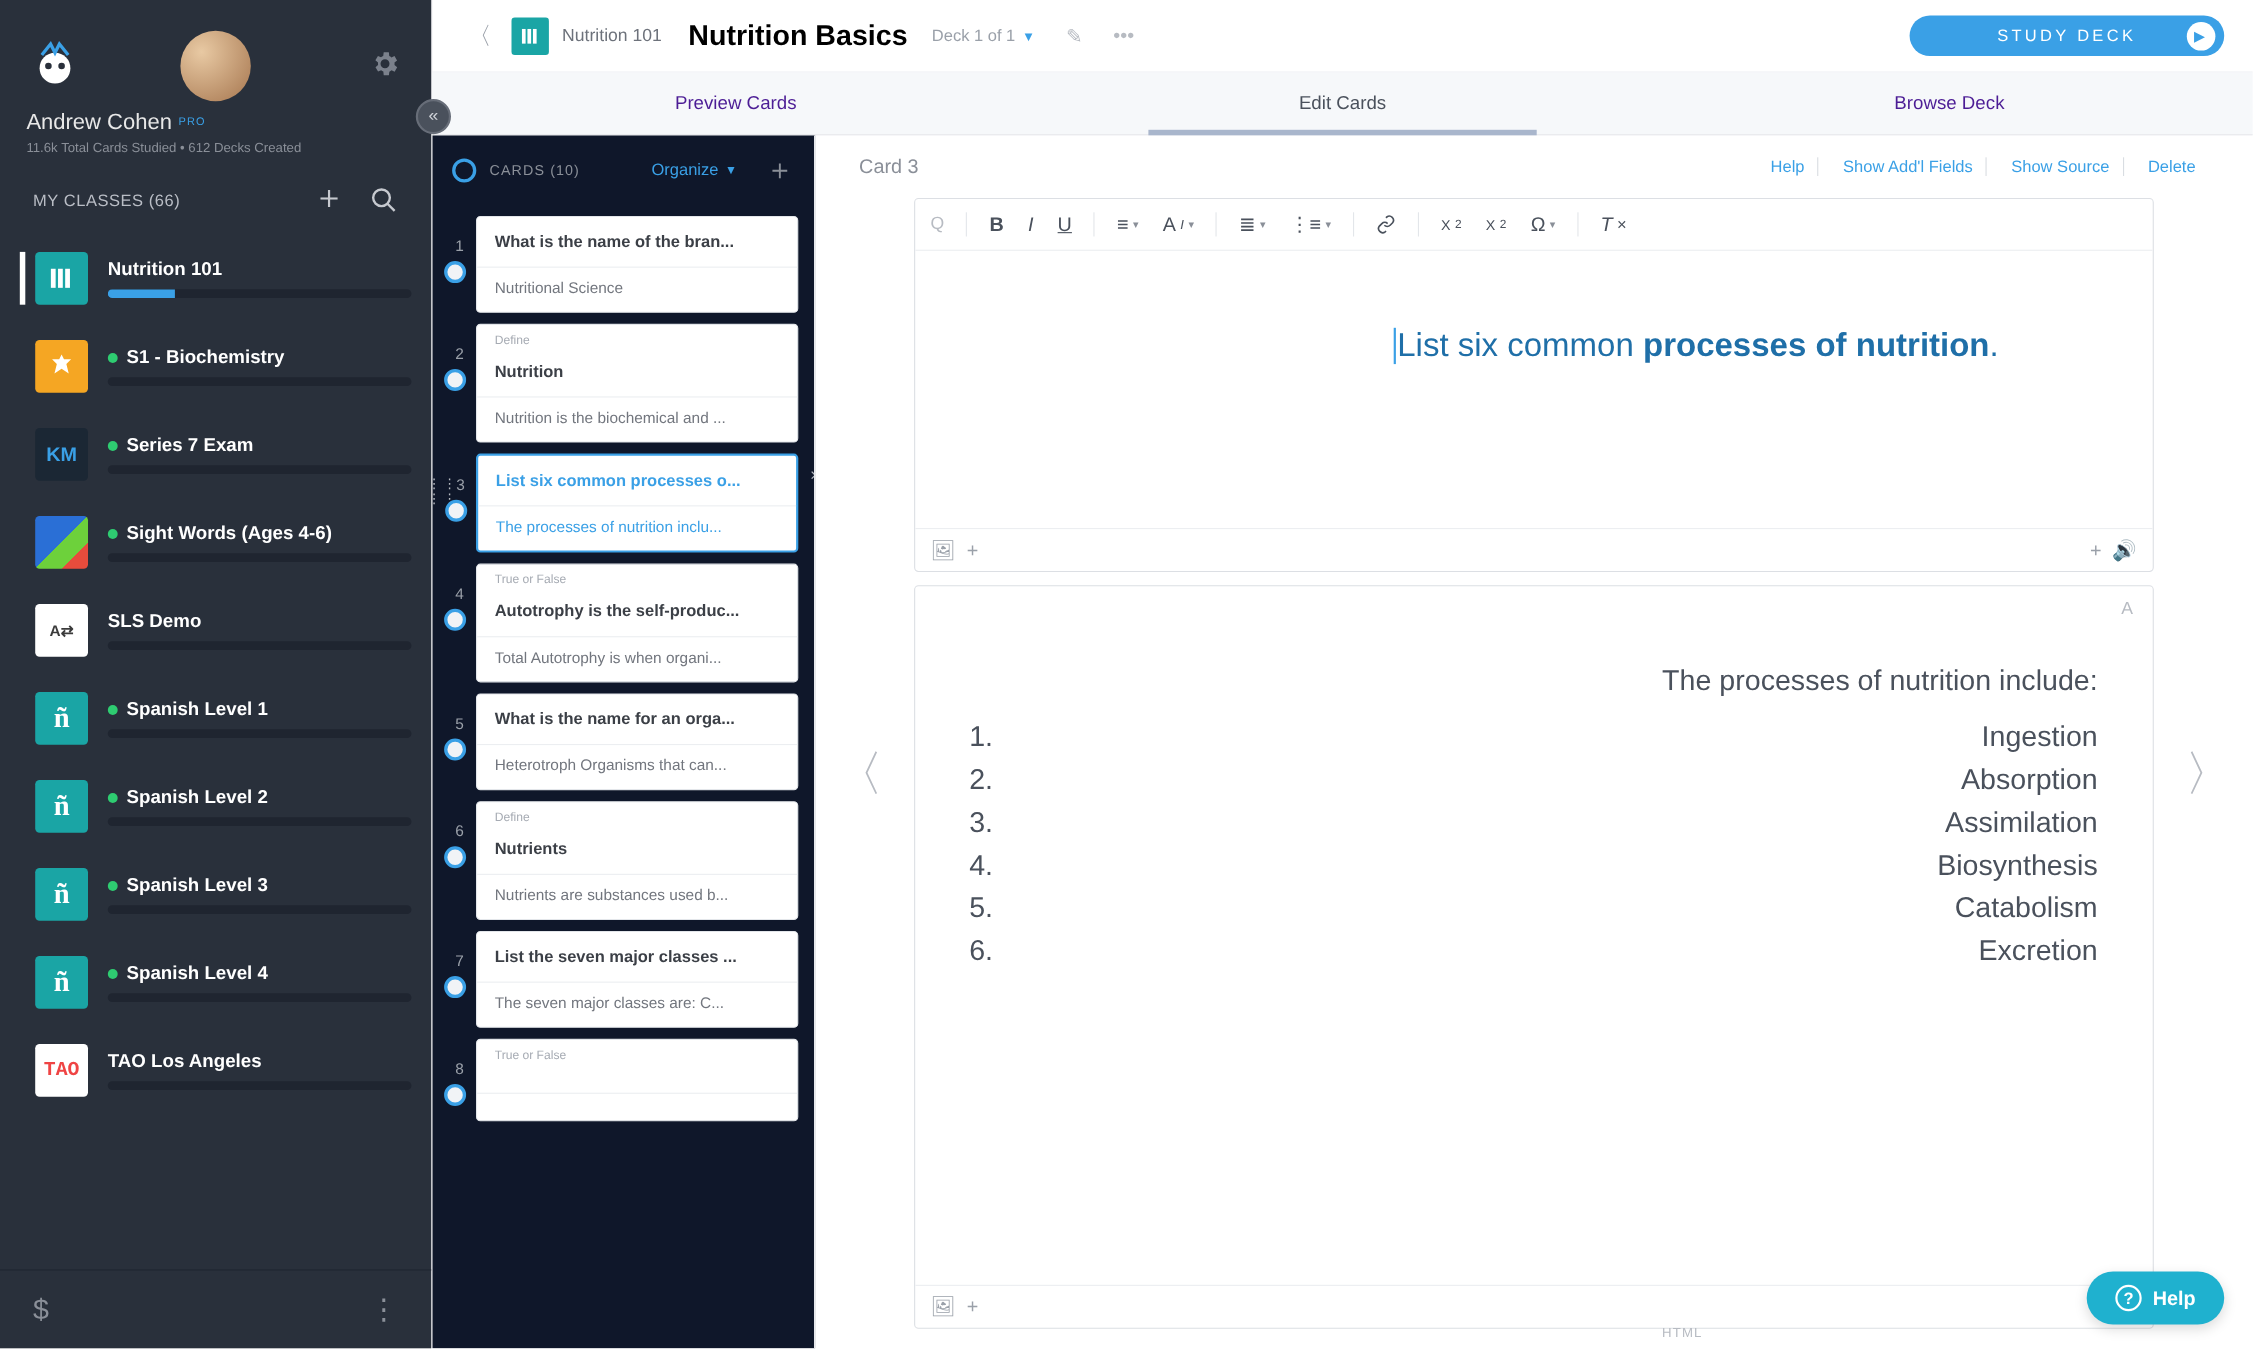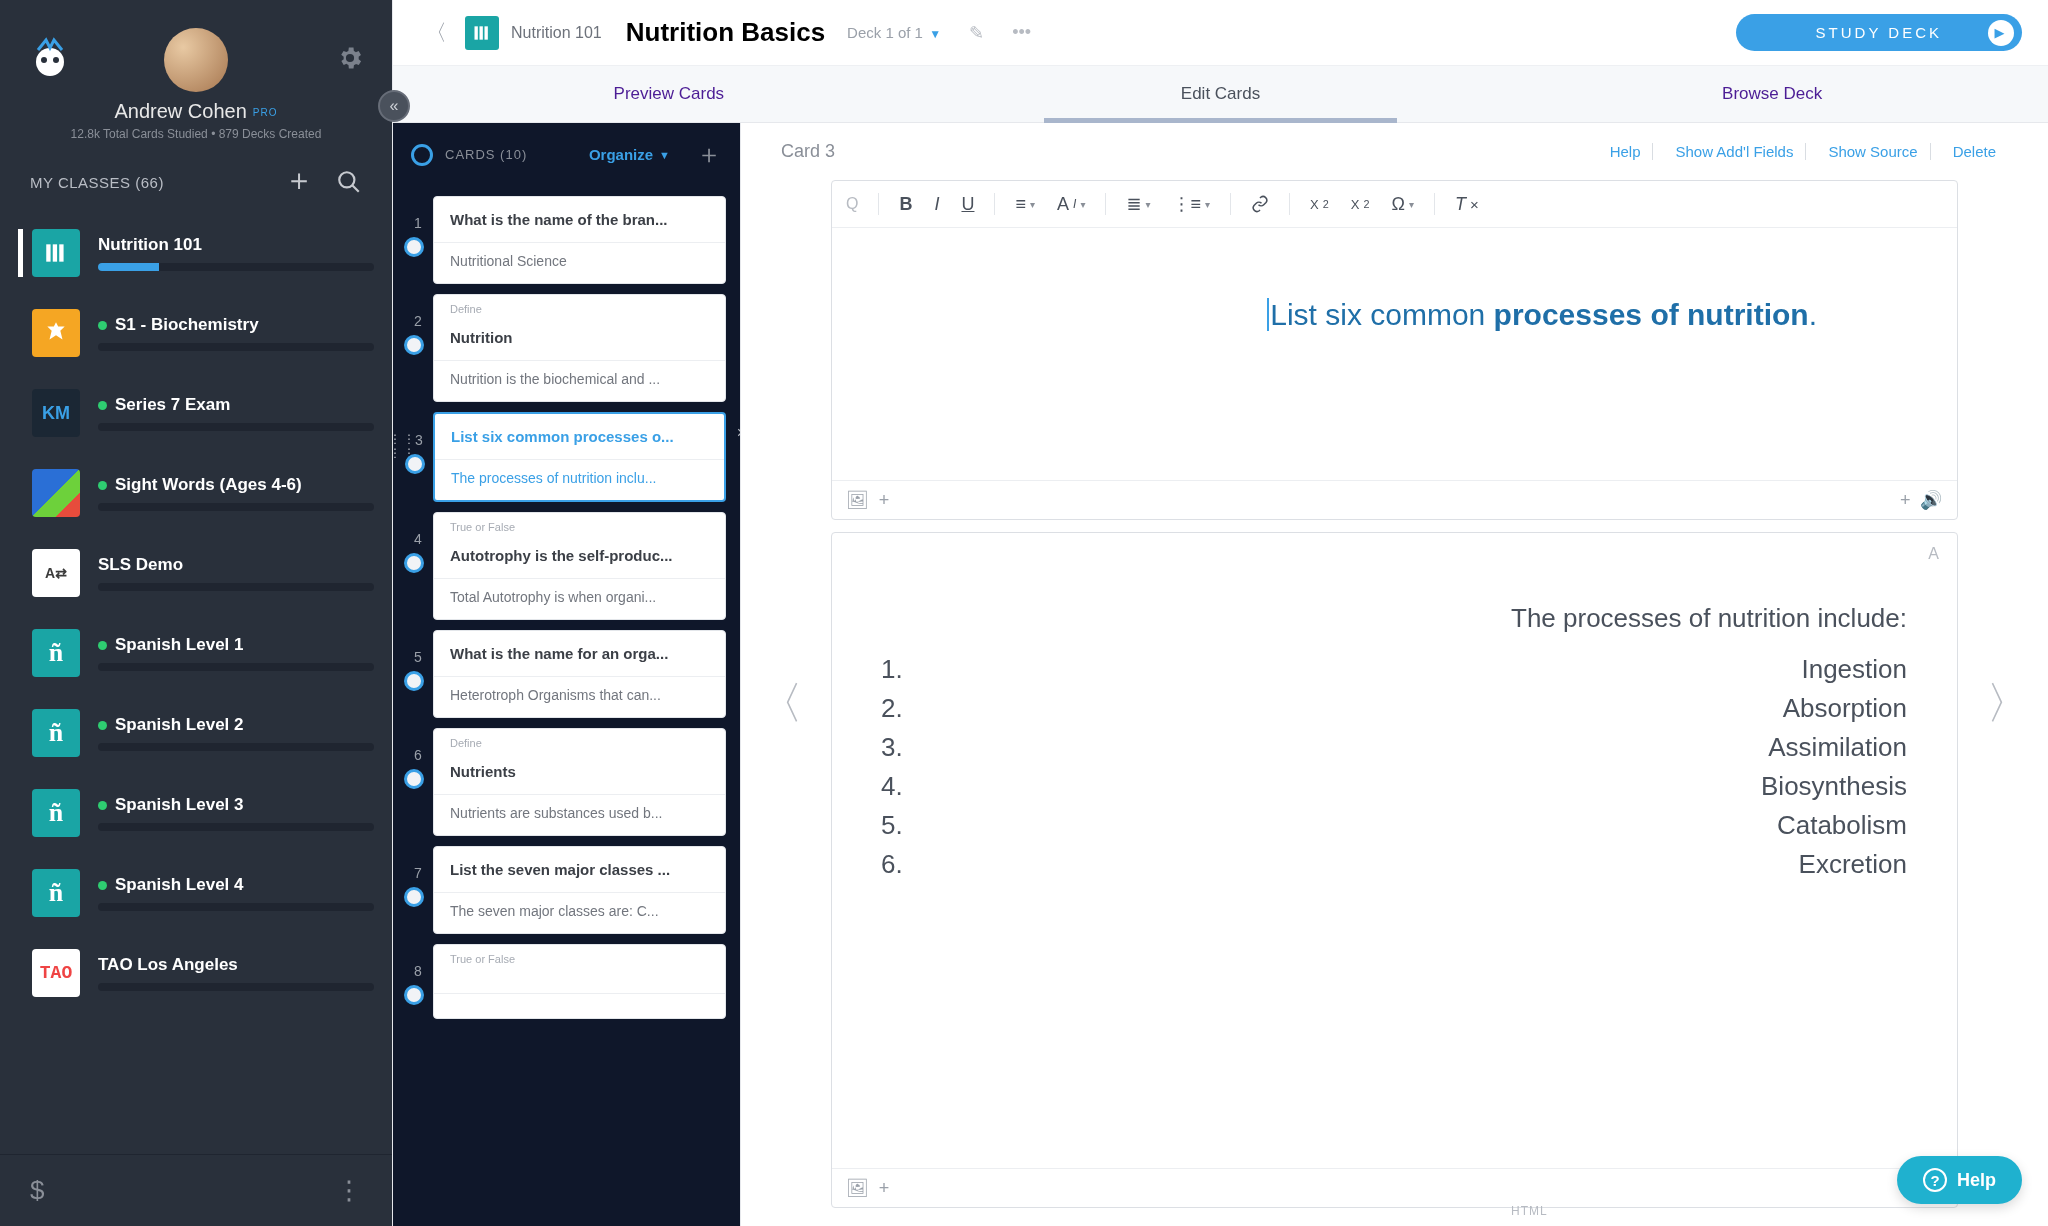--- a/index.html
+++ b/index.html
@@ -1,21 +1,21 @@
 <!DOCTYPE html>
 <html><head>
 <meta charset="utf-8">
 <style>
 * { margin: 0; padding: 0; box-sizing: border-box; }
 body { font-family: -apple-system, BlinkMacSystemFont, "Segoe UI", Helvetica, Arial, sans-serif; background: #fff; color: #333; width: 2048px; height: 1226px; overflow: hidden; }
 .app { display: flex; height: 100%; }
 
 
 .sidebar { width: 392px; background: #29303b; color: #fff; display: flex; flex-direction: column; position: relative; }
-.sb-top { padding: 20px 24px 10px; text-align: center; position: relative; }
+.sb-top { padding: 20px 24px 10px; text-align: left; position: relative; }
 .sb-logo { position: absolute; left: 28px; top: 36px; width: 44px; height: 44px; }
 .sb-gear { position: absolute; right: 28px; top: 44px; color: #7b818c; font-size: 28px; }
 .avatar { width: 64px; height: 64px; border-radius: 50%; background: radial-gradient(circle at 30% 30%, #e8c9a3, #a6764f); margin: 8px auto 8px; }
 .user-name { font-size: 20px; color: #e8e8e8; margin-top: 6px; }
 .user-name .pro { font-size: 10px; color: #3aa0e6; margin-left: 6px; letter-spacing: 1px; vertical-align: middle; }
 .user-stats { font-size: 12px; color: #8a8f98; margin-top: 4px; }
 .sb-sect { display: flex; align-items: center; justify-content: space-between; padding: 18px 30px; color: #b9bdc5; font-size: 15px; letter-spacing: 0.5px; }
 .sb-sect .icons { display: flex; gap: 26px; color: #c6c9cf; }
 .sb-sect .icons svg, .sb-sect .icons .plus { width: 26px; height: 26px; }
 .plus-glyph { font-size: 30px; line-height: 22px; font-weight: 200; }
@@ -59,21 +59,21 @@
 .tab.active { color: #4a515c; }
 .tab.active::after { content: ""; position: absolute; left: 18%; right: 18%; bottom: -1px; height: 5px; background: #a9b6cc; }
 
 .workspace { display: flex; flex: 1; overflow: hidden; }
 
 
 .cards-col { width: 348px; border-right: 1px solid #e6e8ec; background: #0f172a; display: flex; flex-direction: column; }
 .cards-hdr { display: flex; align-items: center; padding: 14px 18px; gap: 12px; color: #6d727b; }
 .cards-hdr .ring { width: 22px; height: 22px; border: 3px solid #3aa0e6; border-radius: 50%; }
 .cards-hdr .lbl { font-size: 13px; letter-spacing: 1px; color: #8a8f98; }
-.cards-hdr .org { margin-left: auto; color: #3aa0e6; font-size: 15px; display: flex; align-items: center; gap: 6px; font-weight: bold; }
+.cards-hdr .org { margin-left: auto; color: #3aa0e6; font-size: 15px; display: flex; align-items: center; gap: 6px; }
 .cards-hdr .add { color: #8a8f98; font-size: 26px; margin-left: 14px; font-weight: 200; }
 .card-list { overflow-y: auto; padding: 0 14px 14px; }
 .card-row { position: relative; margin: 10px 0 10px 26px; background: #fff; border: 1px solid #e3e6ea; border-radius: 4px; }
 .card-row.selected { border: 2px solid #3aa0e6; }
 .card-row .num { position: absolute; left: -26px; top: 18px; width: 20px; text-align: center; color: #9aa0a9; font-size: 14px; }
 .card-row .ring2 { position: absolute; left: -30px; top: 40px; width: 20px; height: 20px; border: 3px solid #3aa0e6; border-radius: 50%; background: #f1f3f6; }
 .card-row .q { padding: 14px 16px; font-size: 15px; color: #3b3f46; font-weight: 600; border-bottom: 1px solid #eceef1; white-space: nowrap; overflow: hidden; text-overflow: ellipsis; }
 .card-row .tag { font-size: 11px; color: #a6abb3; padding: 8px 16px 0; }
 .card-row .a { padding: 10px 16px 14px; font-size: 14px; color: #72767e; white-space: nowrap; overflow: hidden; text-overflow: ellipsis; }
 .card-row.selected .q, .card-row.selected .a { color: #3aa0e6; }
@@ -132,21 +132,21 @@
       </span>
       <span class="sb-gear">
         <svg width="28" height="28" viewBox="0 0 24 24" fill="currentColor">
             <path d="M19.4 13a7.5 7.5 0 000-2l2-1.6-2-3.4-2.4 1a7.3 7.3 0 00-1.7-1L15 3h-4l-.4 2.9a7.3 7.3 0 00-1.7 1l-2.4-1-2 3.4L6.6 11a7.5 7.5 0 000 2l-2 1.6 2 3.4 2.4-1a7.3 7.3 0 001.7 1L11 21h4l.4-2.9a7.3 7.3 0 001.7-1l2.4 1 2-3.4zM12 15.5A3.5 3.5 0 1115.5 12 3.5 3.5 0 0112 15.5z"></path>
           </svg>
       </span>
       <div class="avatar"></div>
       <div class="user-name">
         <span>Andrew Cohen</span><span class="pro">PRO</span>
       </div>
-      <div class="user-stats">12.8k Total Cards Studied • 879 Decks Created</div>
+      <div class="user-stats">11.6k Total Cards Studied • 612 Decks Created</div>
     </div>
 
     <div class="sb-sect">
       <span>MY CLASSES (66)</span>
       <span class="icons">
         <span class="plus"><span class="plus-glyph">＋</span></span>
         <span>
           <svg width="26" height="26" viewBox="0 0 24 24" fill="none" stroke="currentColor" stroke-width="2">
               <circle cx="10" cy="10" r="7"></circle>
               <line x1="21" y1="21" x2="15" y2="15"></line>

